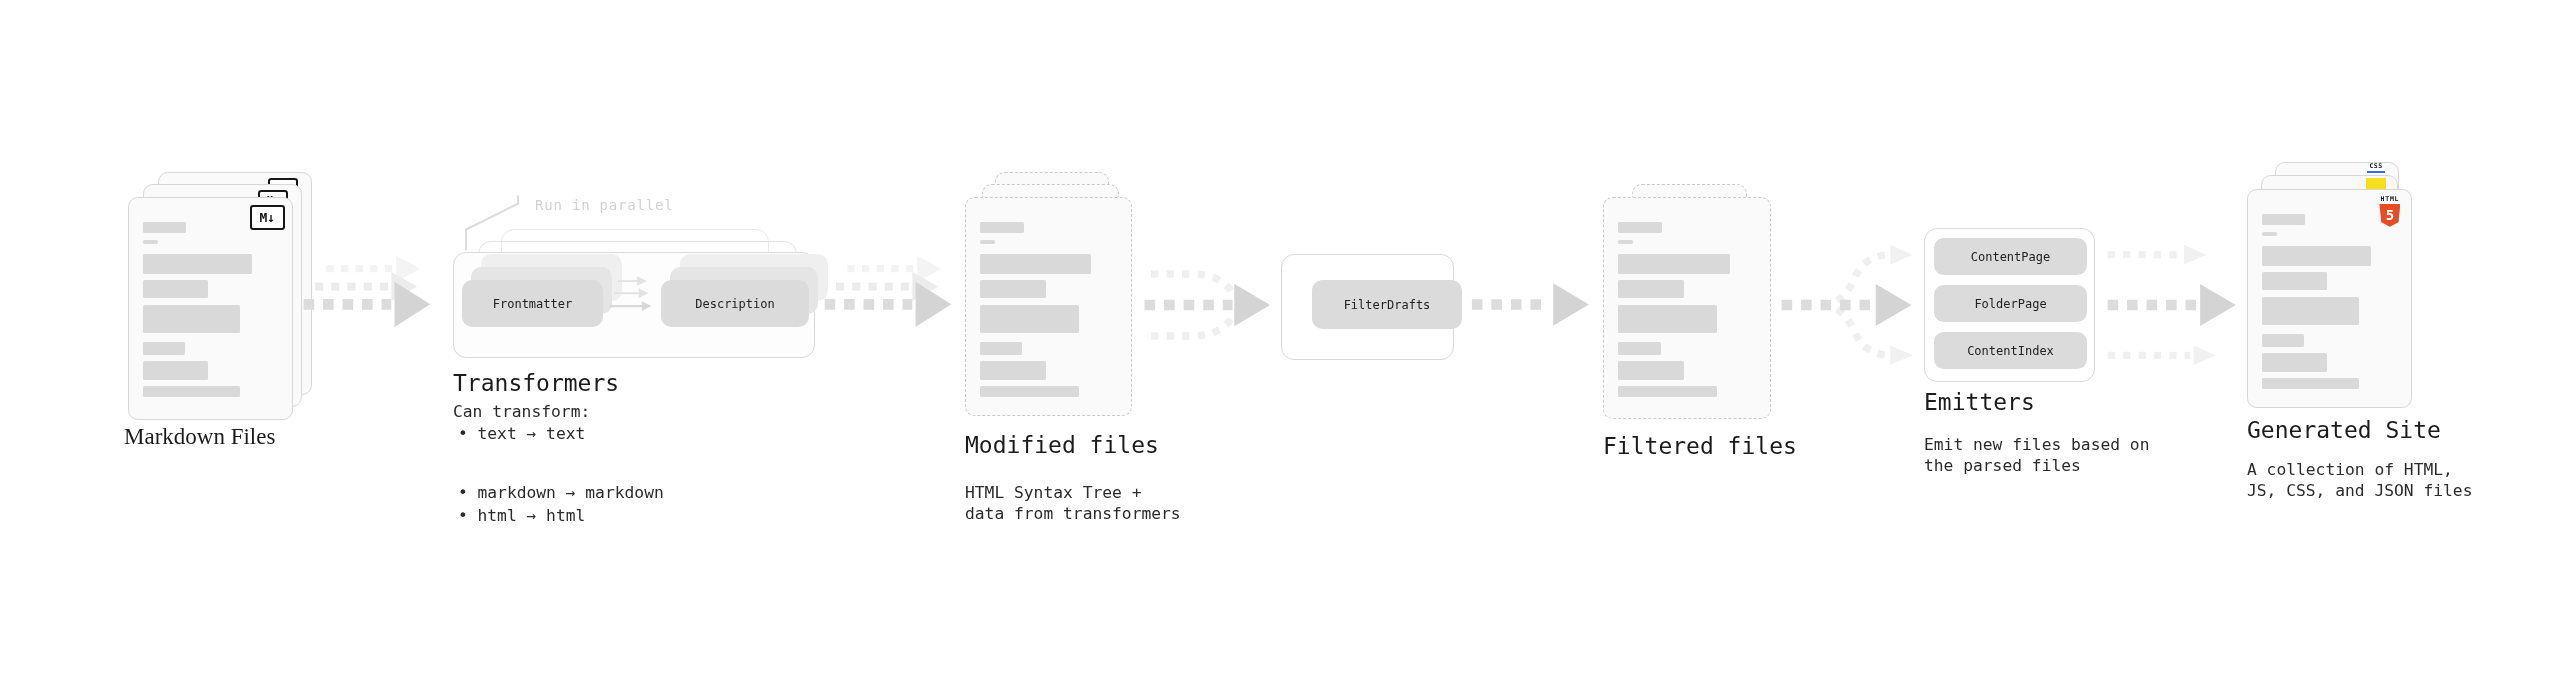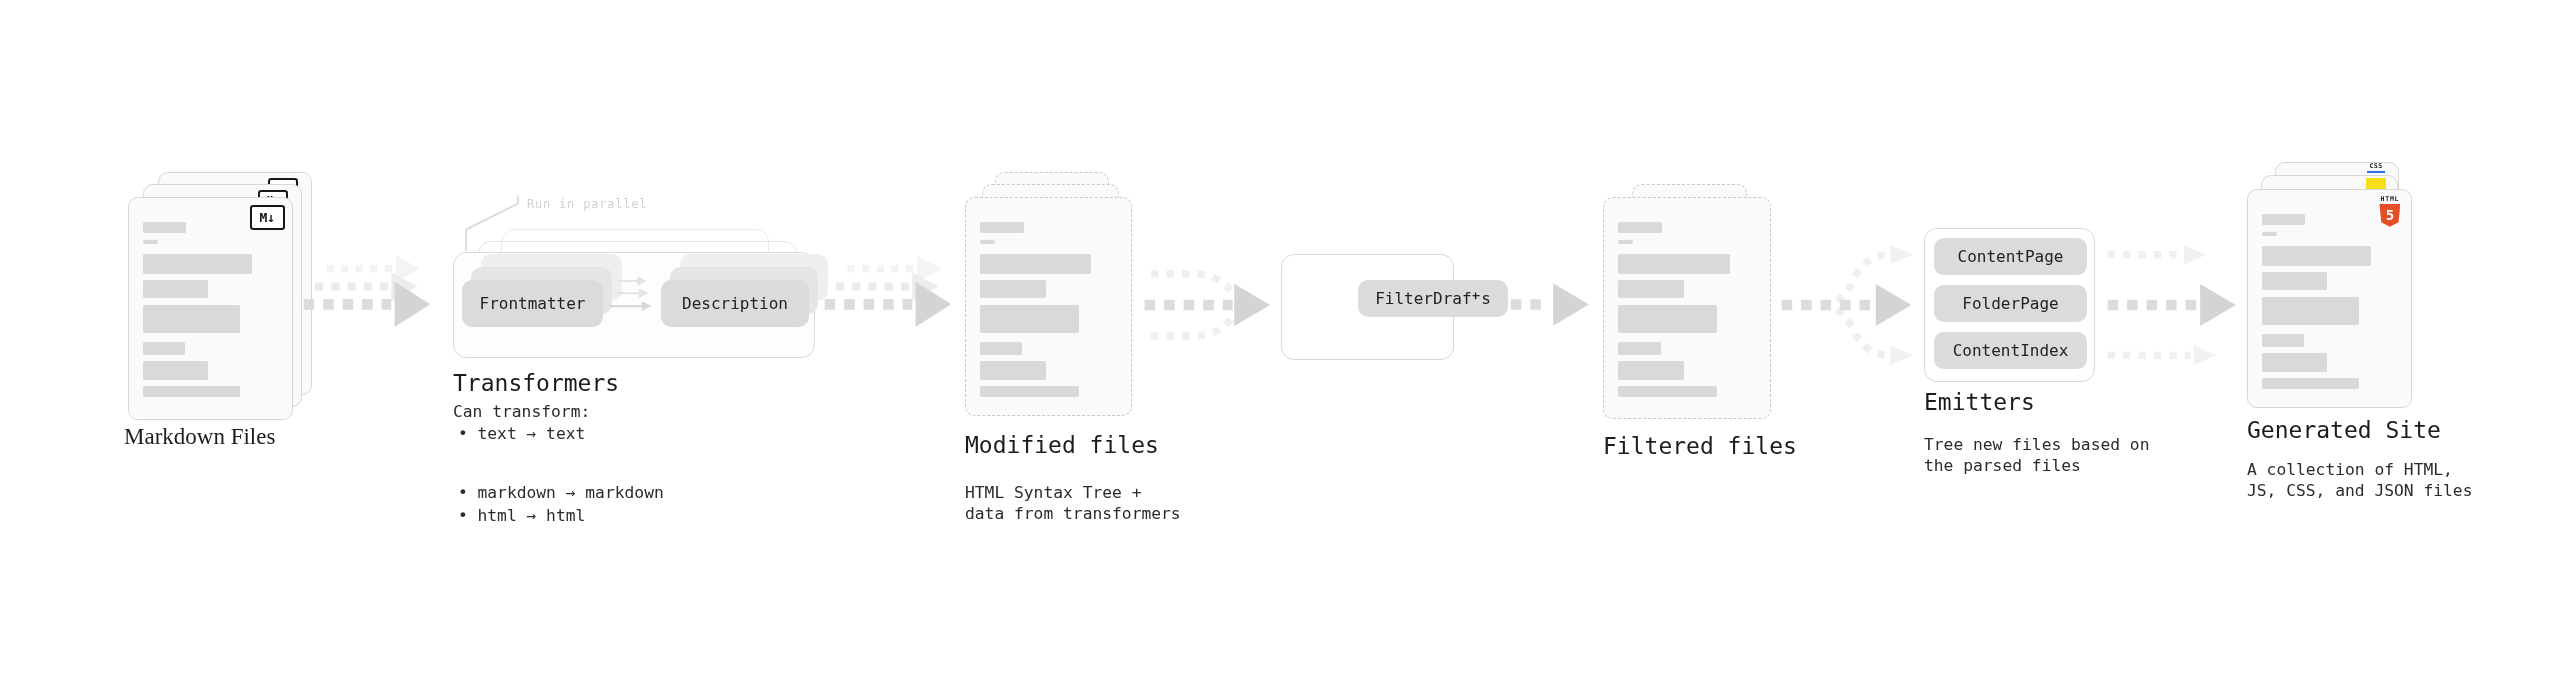--- a/index.html
+++ b/index.html
@@ -28,29 +28,29 @@
     clip-path:polygon(0 0,100% 0,91% 80%,50% 100%,9% 80%);
     display:flex;align-items:center;justify-content:center;font-size:14px;font-weight:bold;}
   .js-chip{position:absolute;top:2.4px;right:11.4px;width:19.5px;height:10.6px;background:#f7df1e;}
   .css-chip{position:absolute;top:0px;right:13px;width:18px;text-align:center;}
   .css-chip .word{font-size:6.5px;font-weight:bold;color:#161616;line-height:7.3px;letter-spacing:0.4px;}
   .css-chip .ubar{height:2.4px;background:#2f6fed;margin-top:0.8px;}
 
   
   .obox{position:absolute;border-radius:13px;box-sizing:border-box;background:transparent;}
   .pill{position:absolute;background:#dbdbdb;border-radius:10.6px;display:flex;align-items:center;justify-content:center;
-    font-size:16px;color:#222;}
+    font-size:12px;color:#222;}
   .ghost{position:absolute;border-radius:10.6px;}
 
   
   .caption{position:absolute;}
   .title{font-size:23px;line-height:28px;color:#1c1c1c;white-space:nowrap;}
   .desc{font-size:16.3px;line-height:21px;color:#2b2b2b;white-space:nowrap;}
   .bullets{font-size:16.3px;line-height:23px;color:#2b2b2b;white-space:nowrap;}
-  .annotation{position:absolute;font-size:12px;color:#d2d2d2;white-space:nowrap;letter-spacing:0.8px;}
+  .annotation{position:absolute;font-size:14px;color:#d2d2d2;white-space:nowrap;letter-spacing:0.8px;margin-left:8px;}
 </style>
 </head>
 <body>
 
 <div class="canvas">
 
   <div>
     <div class="card" style="left:158px;top:172px;width:154px;height:223px;">
       <div class="md-badge mini">M↓</div>
     </div>
@@ -152,21 +152,21 @@
 
   <svg class="abs" style="left:1138px;top:256px;" width="137" height="98" viewBox="0 0 168 120">
     <path d="M16,22 h52 q34,0 50,26" fill="none" stroke="#efefef" stroke-width="9" stroke-dasharray="9 10"></path>
     <path d="M16,98 h52 q34,0 50,-26" fill="none" stroke="#efefef" stroke-width="9" stroke-dasharray="9 10"></path>
     <line x1="8" y1="60" x2="116" y2="60" stroke="#dcdcdc" stroke-width="13" stroke-dasharray="13 11"></line>
     <polygon points="118,34 162,60 118,86" fill="#d4d4d4"></polygon>
   </svg>
 
   <div>
     <div class="obox" style="left:1281px;top:254px;width:173px;height:106px;border:1.6px solid #d9d9d9;background:#fff;"></div>
-    <div class="pill" style="left:1358px;top:280px;width:150px;height:37px;">FilterDrafts</div>
+    <div class="pill" style="left:1312px;top:280px;width:150px;height:49px;">FilterDrafts</div>
   </div>
 
   <svg class="abs" style="left:1467px;top:280px;" width="126" height="49" viewBox="0 0 155 60">
     <line x1="6" y1="30" x2="102" y2="30" stroke="#dcdcdc" stroke-width="13" stroke-dasharray="13 11"></line>
     <polygon points="106,4 150,30 106,56" fill="#d4d4d4"></polygon>
   </svg>
 
   <div>
     <div class="card dashed" style="left:1632px;top:184px;width:115px;height:57px;"></div>
     <div class="card dashed" style="left:1603px;top:197px;width:168px;height:222px;">
@@ -196,21 +196,21 @@
   </svg>
 
   <div>
     <div class="obox" style="left:1924px;top:228px;width:171px;height:154px;border:1.6px solid #d9d9d9;background:#fff;"></div>
     <div class="pill" style="left:1934px;top:238px;width:153px;height:37px;border-radius:9.8px;">ContentPage</div>
     <div class="pill" style="left:1934px;top:285px;width:153px;height:37px;border-radius:9.8px;">FolderPage</div>
     <div class="pill" style="left:1934px;top:332px;width:153px;height:37px;border-radius:9.8px;">ContentIndex</div>
   </div>
   <div class="caption" style="left:1924px;top:388px;">
     <div class="title">Emitters</div>
-    <div class="desc" style="margin-top:18px;">Tree new files based on</div>
+    <div class="desc" style="margin-top:18px;">Emit new files based on</div>
     <div class="desc">the parsed files</div>
   </div>
 
   <svg class="abs" style="left:2106px;top:244px;" width="142" height="122" viewBox="0 0 175 150">
     <line x1="2" y1="13" x2="92" y2="13" stroke="#f0f0f0" stroke-width="9" stroke-dasharray="9 10"></line>
     <polygon points="96,1 124,13 96,25" fill="#f1f1f1"></polygon>
     <line x1="2" y1="75" x2="112" y2="75" stroke="#dcdcdc" stroke-width="13" stroke-dasharray="13 11"></line>
     <polygon points="116,49 160,75 116,101" fill="#d4d4d4"></polygon>
     <line x1="2" y1="137" x2="104" y2="137" stroke="#f0f0f0" stroke-width="9" stroke-dasharray="9 10"></line>
     <polygon points="108,125 136,137 108,149" fill="#f1f1f1"></polygon>

